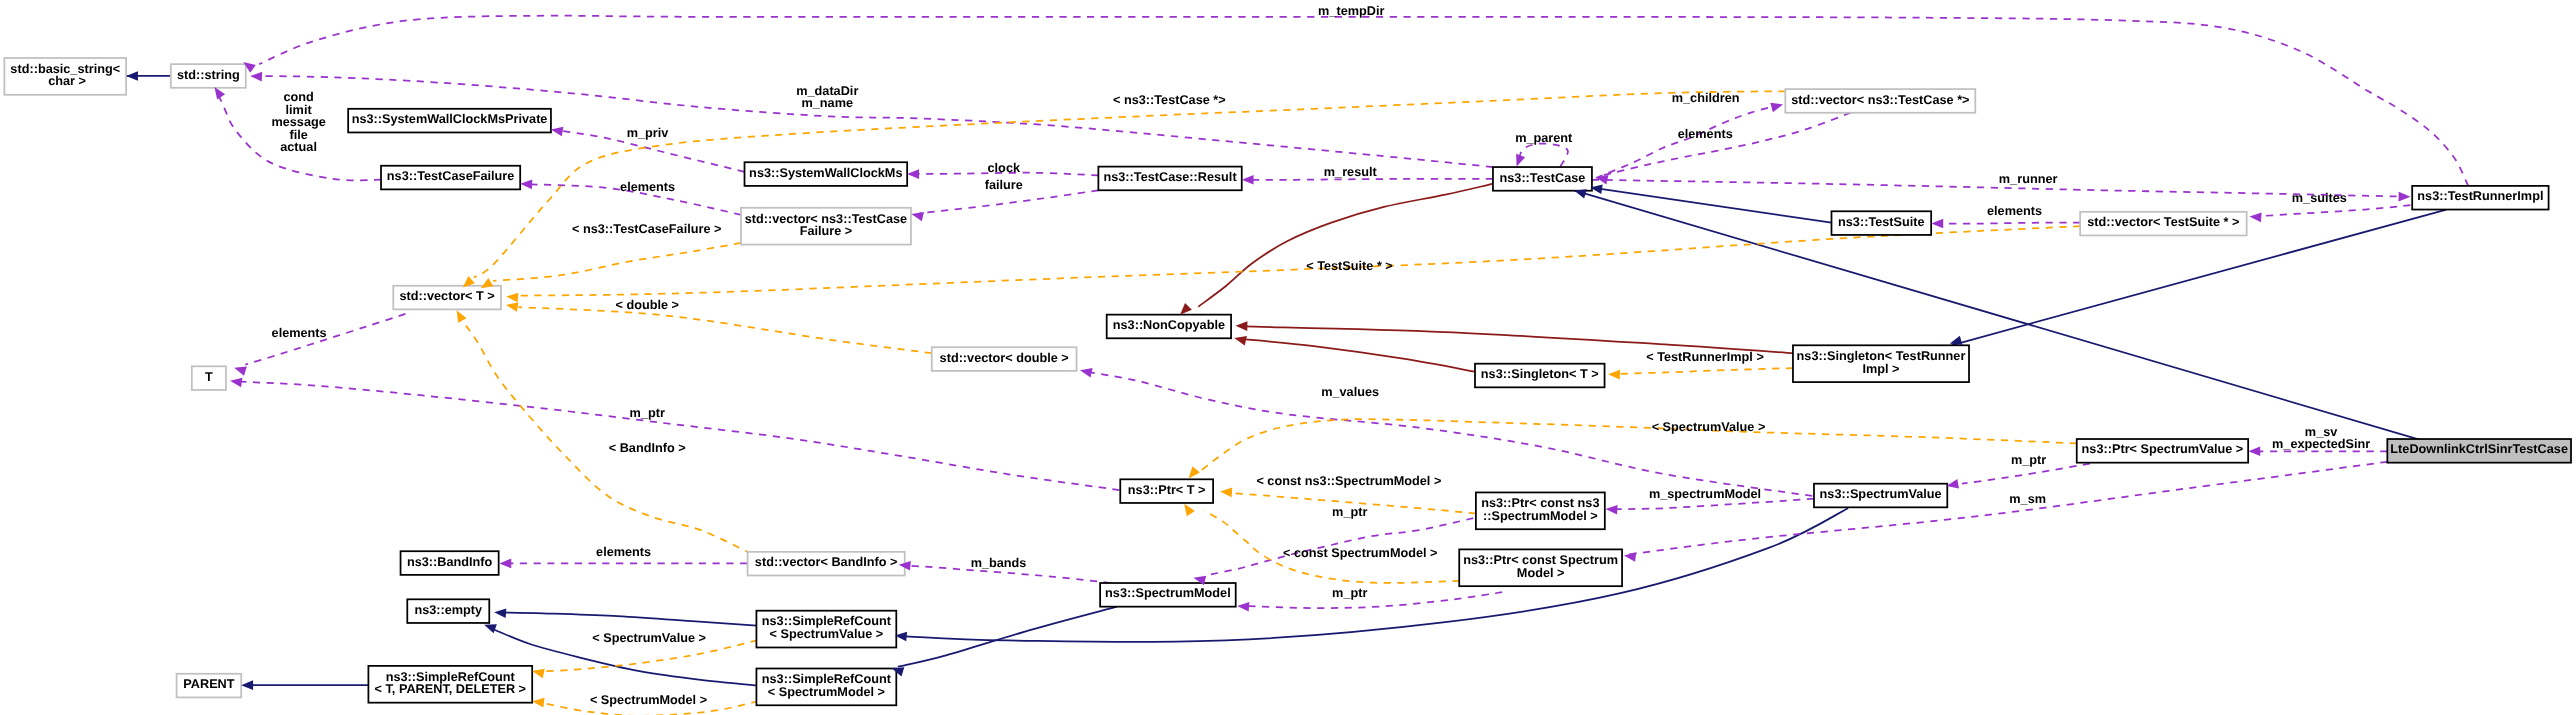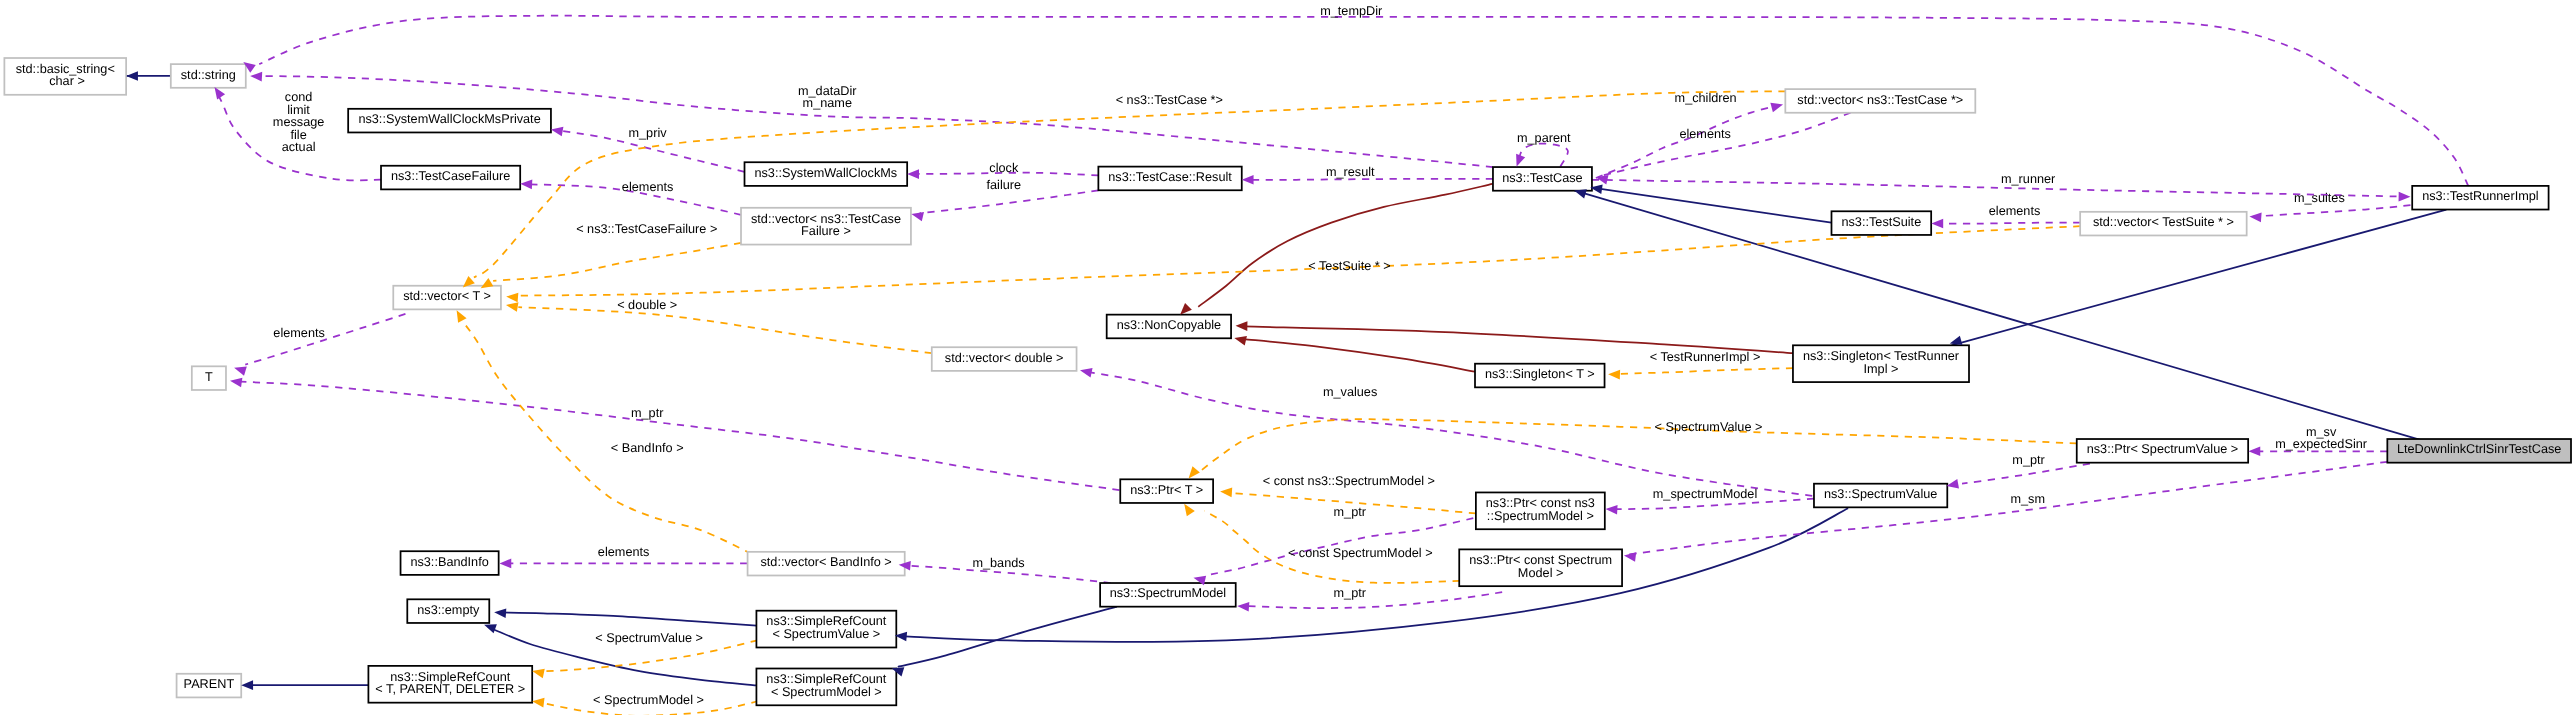--- a/index.html
+++ b/index.html
@@ -1,17 +1,17 @@
 <!DOCTYPE html>
 <html style="font-size:14px"><head>
 <meta charset="utf-8">
 <title>LteDownlinkCtrlSinrTestCase collaboration diagram</title>
 <style>
 html,body{margin:0;padding:0;background:#ffffff;}
-#page{position:relative;width:2576px;height:716px;background:#ffffff;overflow:hidden;}
+#page{position:relative;width:2576px;height:716px;background:#ffffff;overflow:hidden;font-weight:bold;}
 svg#canvas{display:block;width:2576px;height:716px;transform:translateZ(0);}
 text{text-rendering:geometricPrecision;}
 .nlabel{font-family:"Liberation Sans",sans-serif;font-size:14.5px;fill:#000000;text-anchor:middle;}
 .elabel{font-family:"Liberation Sans",sans-serif;font-size:14.5px;fill:#000000;text-anchor:middle;}
 .edge{fill:none;stroke-width:2;}
 .dashed{stroke-dasharray:8.2,7.5;}
 .nbox{stroke-width:2;}
 </style>
 </head>
 <body>

